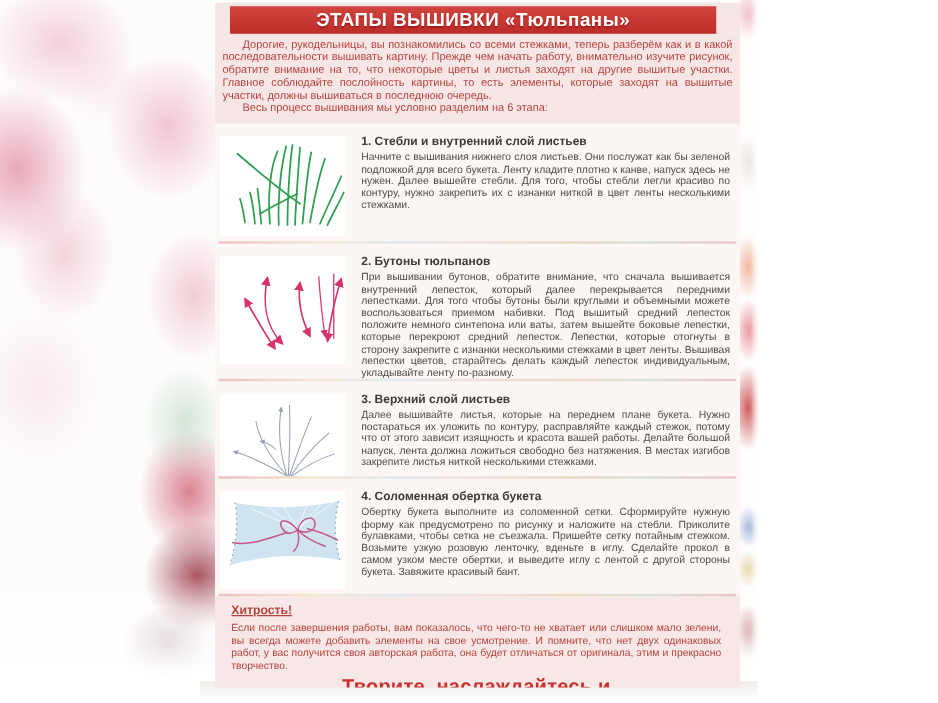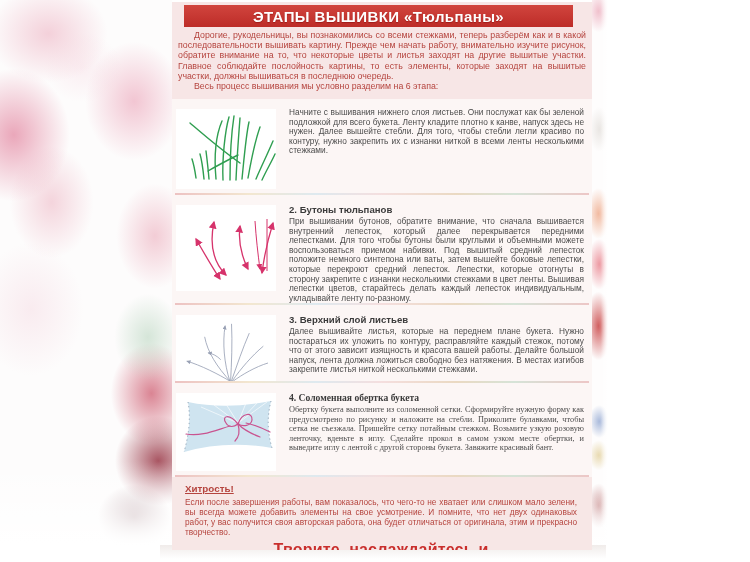--- a/index.html
+++ b/index.html
@@ -124,21 +124,22 @@
               <path d="M80,70 C85,58 92,44 97,32"></path>
               <path d="M86,71 C90,62 96,52 99,45"></path>
               <path d="M28,70 C27,60 26,52 24,45"></path>
               <path d="M33,70 C32,58 31,50 30,42"></path>
               <path d="M20,69 C19,62 18,56 16,50"></path>
               <path d="M32,62 C44,55 54,50 62,46"></path>
             </g>
           </svg>
         </div>
         <div class="step-text">
-          <p class="step-body">Начните с вышивания нижнего слоя листьев. Они послужат как бы зеленой подложкой для всего букета. Ленту кладите плотно к канве, напуск здесь не нужен. Далее вышейте стебли. Для того, чтобы стебли легли красиво по контуру, нужно закрепить их с изнанки ниткой в всеми ленты несколькими стежками.</p>
+          <p class="step-title">1. Стебли и внутренний слой листьев</p>
+          <p class="step-body">Начните с вышивания нижнего слоя листьев. Они послужат как бы зеленой подложкой для всего букета. Ленту кладите плотно к канве, напуск здесь не нужен. Далее вышейте стебли. Для того, чтобы стебли легли красиво по контуру, нужно закрепить их с изнанки ниткой в цвет ленты несколькими стежками.</p>
         </div>
       </div>
       <div class="divider"></div>
 
       <div class="step" style="height:108px;">
         <div class="step-figure" style="height:86px;">
           <svg viewBox="0 0 100 78">
             <defs>
               <marker id="ah" markerWidth="7" markerHeight="7" refX="5" refY="3" orient="auto">
                 <path d="M0,0 L6,3 L0,6 Z" fill="#d6336b"></path>
@@ -184,21 +185,21 @@
             </g>
           </svg>
         </div>
         <div class="step-text">
           <p class="step-title">3. Верхний слой листьев</p>
           <p class="step-body">Далее вышивайте листья, которые на переднем плане букета. Нужно постараться их уложить по контуру, расправляйте каждый стежок, потому что от этого зависит изящность и красота вашей работы. Делайте большой напуск, лента должна ложиться свободно без натяжения. В местах изгибов закрепите листья ниткой несколькими стежками.</p>
         </div>
       </div>
       <div class="divider"></div>
 
-      <div class="step" style="height:92px;font-family:Liberation Serif, serif;">
+      <div class="step" style="height:92px;">
         <div class="step-figure" style="height:78px;">
           <svg viewBox="0 0 100 72">
             <path d="M12,6 Q50,14 95,5 Q89,28 96,52 Q50,44 8,56 Q16,28 12,6 Z" fill="#cfe4f0"></path>
             <g fill="none" stroke="rgba(255,255,255,.9)" stroke-width="0.7">
               <path d="M62,27 L25,11"></path>
                 <path d="M62,27 L38,9"></path>
                 <path d="M62,27 L50,8"></path>
               <path d="M62,27 L70,7"></path>
                 <path d="M62,27 L82,6"></path>
                 <path d="M62,27 L91,6"></path>

